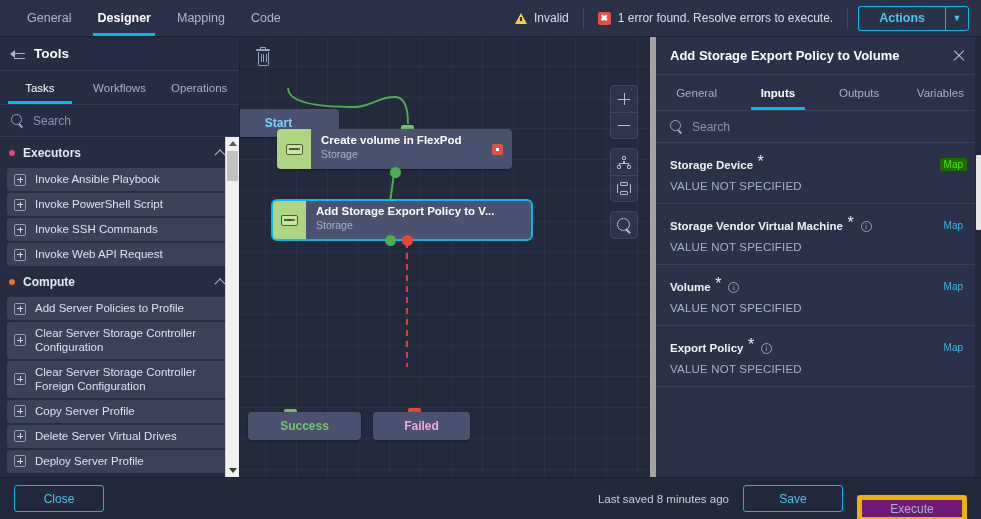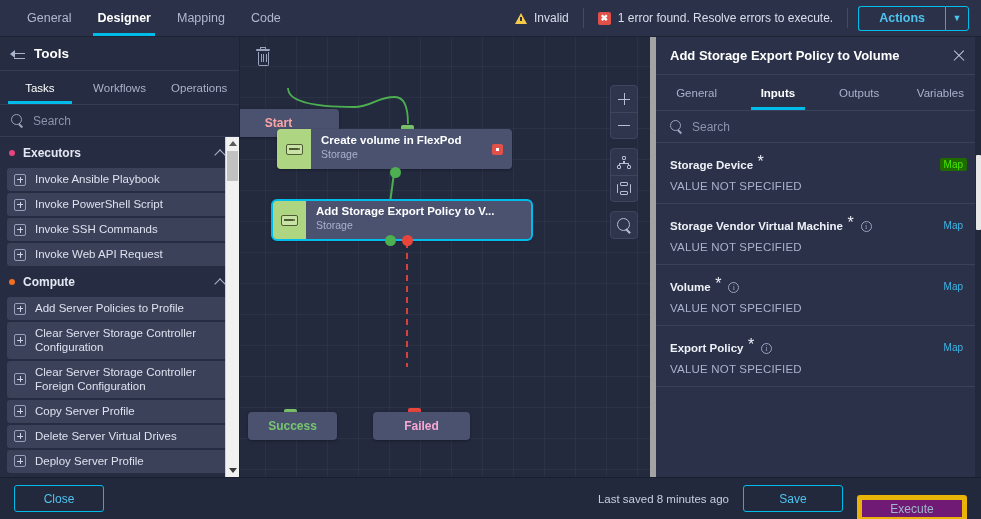--- a/index.html
+++ b/index.html
@@ -423,21 +423,21 @@
           </span>
       </div>
 
       <svg style="position:absolute;left:0;top:0;width:410px;height:360px;pointer-events:none">
         <path d="M 48 51 C 48 70, 100 70, 114 70 C 132 70, 136 60, 155 60 C 165 60, 168 72, 168 87" stroke="#4caf50" stroke-width="1.8" fill="none"></path>
         <path d="M 154 136 L 150 166" stroke="#4caf50" stroke-width="2" fill="none"></path>
         <path d="M 167 205 L 167 330" stroke="#e8453c" stroke-width="1.8" fill="none" stroke-dasharray="6 5"></path>
       </svg>
 
       <div class="node node-startend" style="left:-56px; top:72px; width:155px;">
-        <span style="color:#fca5a5; padding-left:34px;">Start</span>
+        <span style="color:#7dd3fc; padding-left:34px;">Start</span>
       </div>
       <div class="port green" style="left:43px; top:95px;"></div>
 
       <div class="tab-conn green" style="left:161px; top:88px;"></div>
       <div class="node node-task" style="left:37px; top:92px; width:235px;">
         <div class="icon-col">
             <span class="srv-ico"></span>
           </div>
         <div class="node-text">
           <div class="node-title">Create volume in FlexPod</div>
@@ -456,21 +456,21 @@
           </div>
         <div class="node-text">
           <div class="node-title">Add Storage Export Policy to V...</div>
           <div class="node-sub">Storage</div>
         </div>
       </div>
       <div class="port green" style="left:145px; top:198px;"></div>
       <div class="port red" style="left:162px; top:198px;"></div>
 
       <div class="tab-conn green" style="left:44px; top:372px;"></div>
-      <div class="node node-startend" style="left:8px; top:375px; width:89px;">
+      <div class="node node-startend" style="left:8px; top:375px; width:113px;">
         <span style="color:#77c66e;">Success</span>
       </div>
 
       <div class="tab-conn red" style="left:168px; top:371px;"></div>
       <div class="node node-startend" style="left:133px; top:375px; width:97px;">
         <span style="color:#f9a8d4;">Failed</span>
       </div>
 
       <div class="zoomctl">
         <div class="zgroup">

